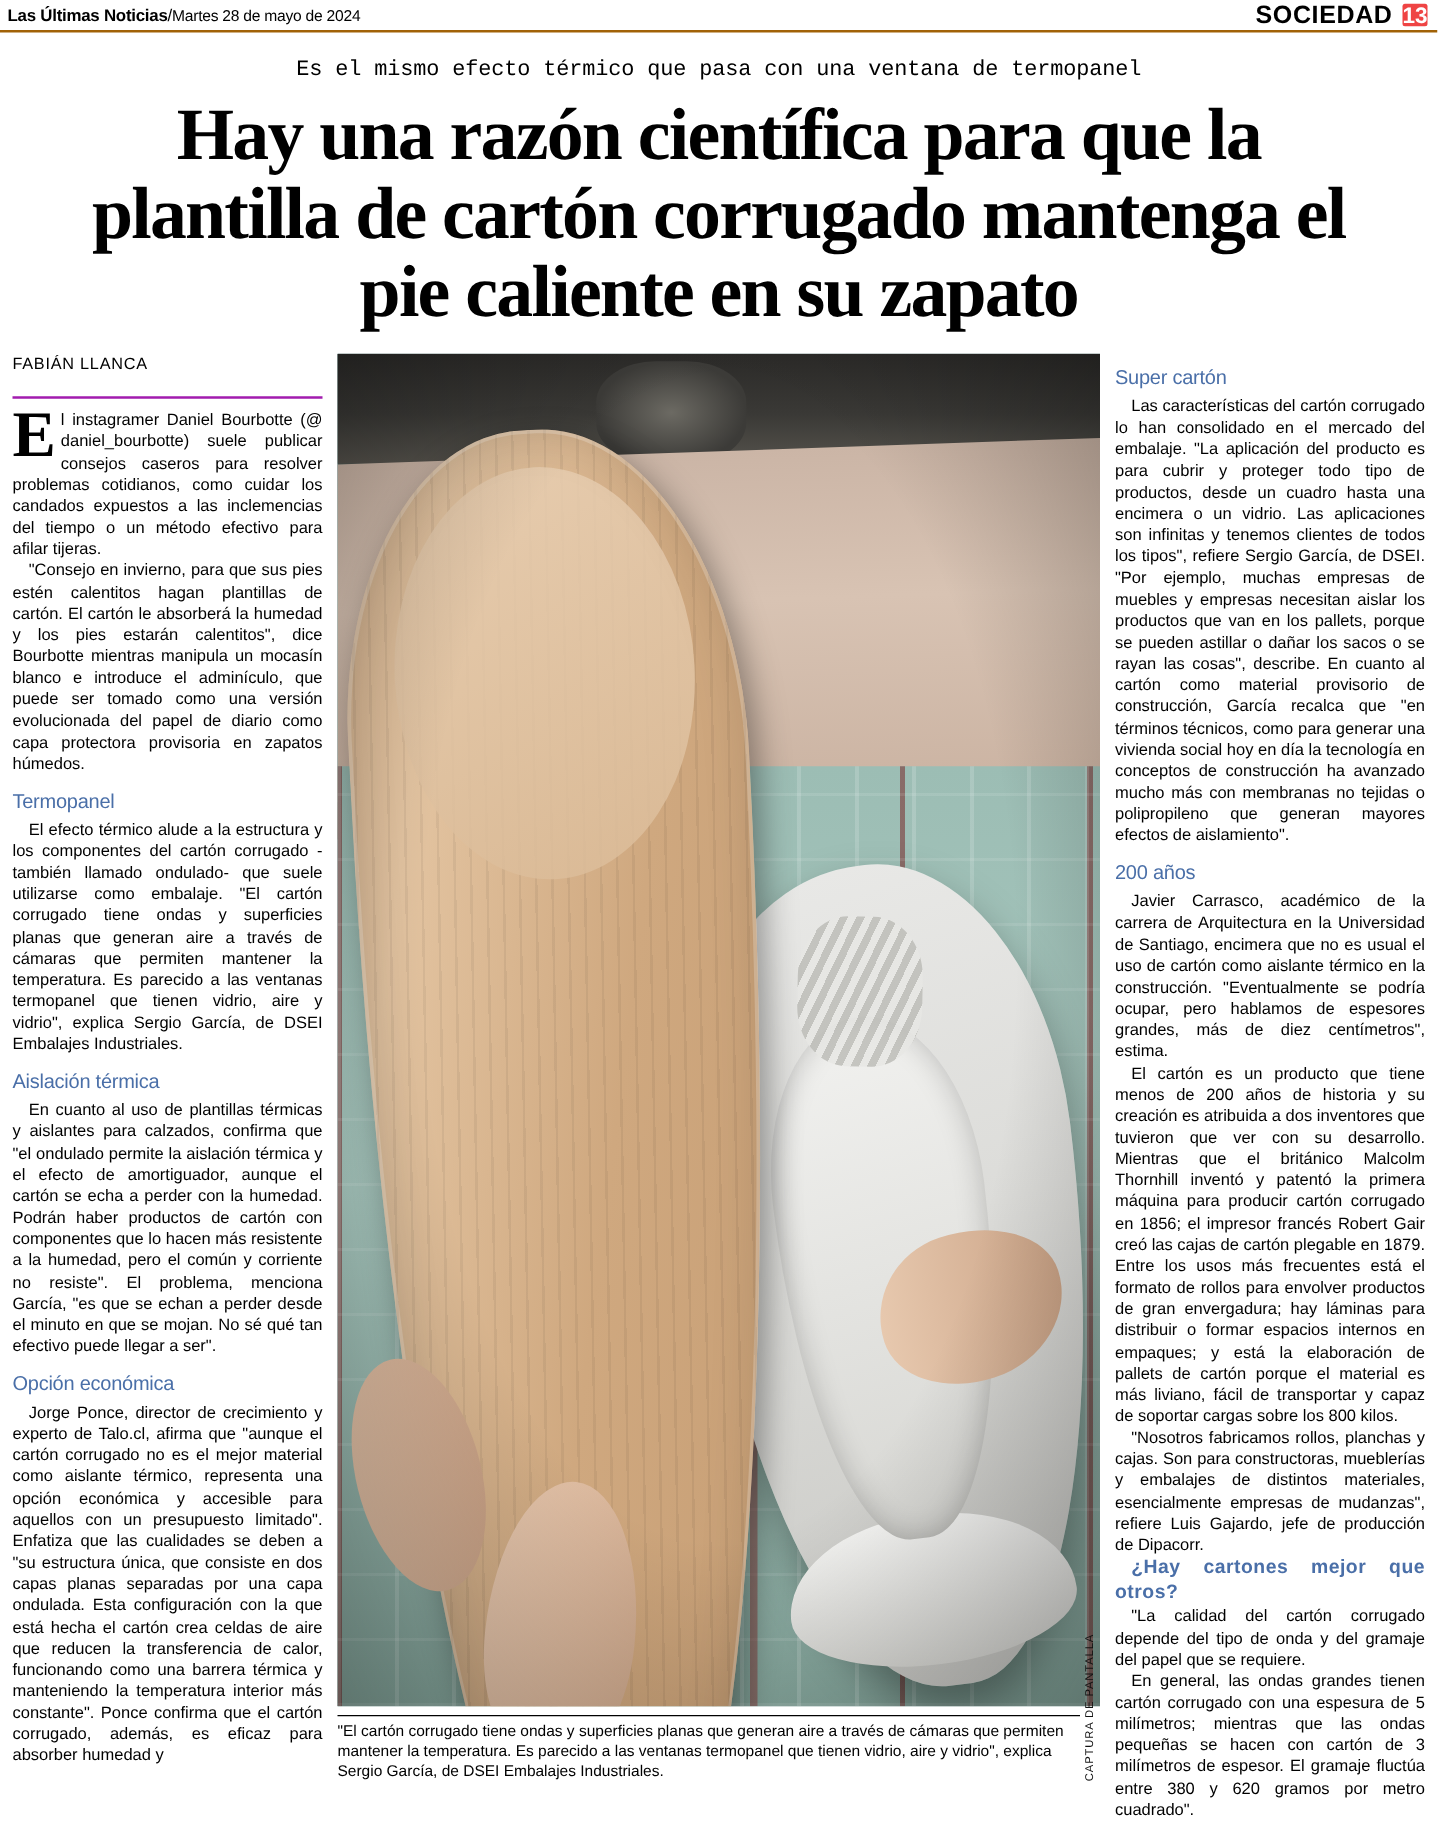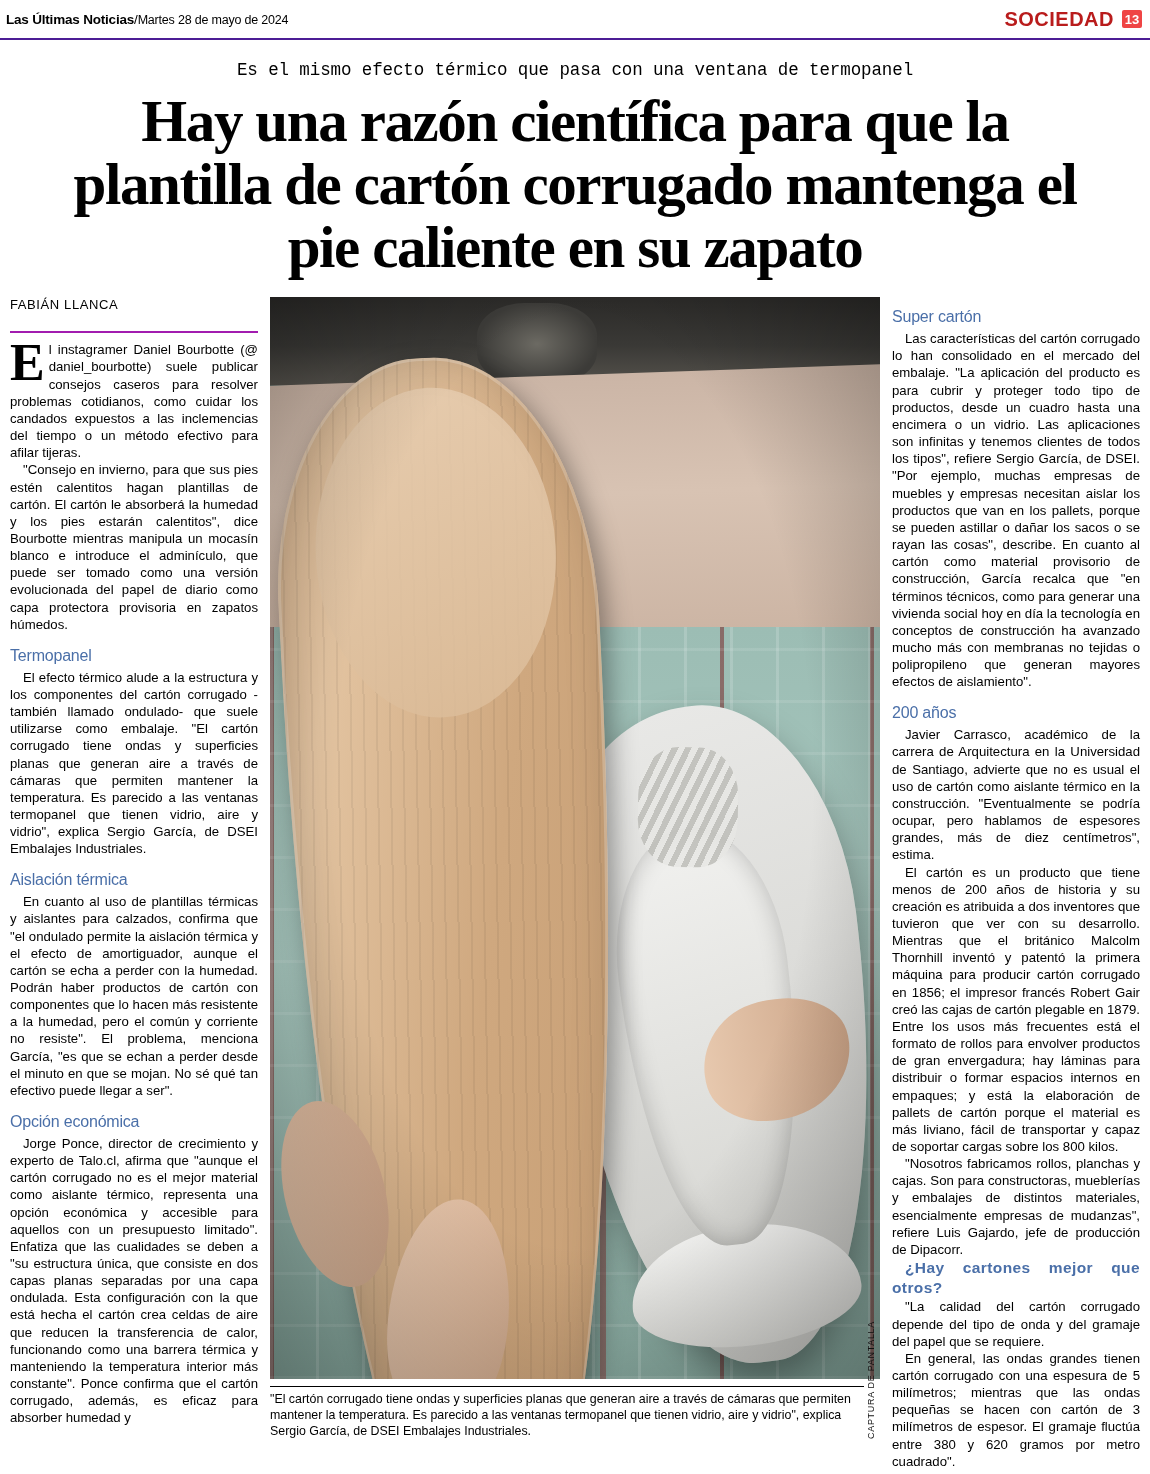--- a/index.html
+++ b/index.html
@@ -9,22 +9,22 @@
     height: 1474px;
     background: #ffffff;
     font-family: "Liberation Sans", sans-serif;
     color: #000000;
     overflow: hidden;
     position: relative;
   }
 
   
   .masthead {
-    height: 40px;
-    border-bottom: 2px solid #4c1d95;
+    height: 26px;
+    border-bottom: 2px solid #a16207;
     display: flex;
     align-items: center;
     padding: 0 8px 0 6px;
     position: relative;
   }
   .masthead-left {
     font-size: 13.5px;
     font-weight: bold;
     letter-spacing: -0.2px;
     white-space: nowrap;
@@ -34,26 +34,26 @@
   .masthead-right {
     margin-left: auto;
     display: flex;
     align-items: center;
     gap: 8px;
   }
   .section-name {
     font-size: 20px;
     font-weight: bold;
     letter-spacing: 0.5px;
-    color: #b91c1c;
+    color: #000000;
   }
   .page-num {
     background: #ef4444;
     color: #fff;
-    font-size: 13px;
+    font-size: 18px;
     font-weight: bold;
     width: 20px; height: 18px;
     display: flex; align-items: center; justify-content: center;
     border-radius: 2px;
   }
 
   
   .kicker {
     text-align: center;
     font-size: 17.5px;
@@ -354,21 +354,21 @@
       <div class="caption">"El cartón corrugado tiene ondas y superficies planas que generan aire a través de cámaras que permiten mantener la temperatura. Es parecido a las ventanas termopanel que tienen vidrio, aire y vidrio", explica Sergio García, de DSEI Embalajes Industriales.</div>
     </div>
   </div>
 
   <div class="col col-right">
 
     <h3 class="sub tight">Super cartón</h3>
     <p>Las características del cartón corrugado lo han consolidado en el mercado del embalaje. "La aplicación del producto es para cubrir y proteger todo tipo de productos, desde un cuadro hasta una encimera o un vidrio. Las aplicaciones son infinitas y tenemos clientes de todos los tipos", refiere Sergio García, de DSEI. "Por ejemplo, muchas empresas de muebles y empresas necesitan aislar los productos que van en los pallets, porque se pueden astillar o dañar los sacos o se rayan las cosas", describe. En cuanto al cartón como material provisorio de construcción, García recalca que "en términos técnicos, como para generar una vivienda social hoy en día la tecnología en conceptos de construcción ha avanzado mucho más con membranas no tejidas o polipropileno que generan mayores efectos de aislamiento".</p>
 
     <h3 class="sub">200 años</h3>
-    <p>Javier Carrasco, académico de la carrera de Arquitectura en la Universidad de Santiago, advierte que no es usual el uso de cartón como aislante térmico en la construcción. "Eventualmente se podría ocupar, pero hablamos de espesores grandes, más de diez centímetros", estima.</p>
+    <p>Javier Carrasco, académico de la carrera de Arquitectura en la Universidad de Santiago, encimera que no es usual el uso de cartón como aislante térmico en la construcción. "Eventualmente se podría ocupar, pero hablamos de espesores grandes, más de diez centímetros", estima.</p>
     <p>El cartón es un producto que tiene menos de 200 años de historia y su creación es atribuida a dos inventores que tuvieron que ver con su desarrollo. Mientras que el británico Malcolm Thornhill inventó y patentó la primera máquina para producir cartón corrugado en 1856; el impresor francés Robert Gair creó las cajas de cartón plegable en 1879. Entre los usos más frecuentes está el formato de rollos para envolver productos de gran envergadura; hay láminas para distribuir o formar espacios internos en empaques; y está la elaboración de pallets de cartón porque el material es más liviano, fácil de transportar y capaz de soportar cargas sobre los 800 kilos.</p>
     <p>"Nosotros fabricamos rollos, planchas y cajas. Son para constructoras, mueblerías y embalajes de distintos materiales, esencialmente empresas de mudanzas", refiere Luis Gajardo, jefe de producción de Dipacorr.</p>
 
     <p><span class="runin">¿Hay cartones mejor que otros?</span></p>
     <p>"La calidad del cartón corrugado depende del tipo de onda y del gramaje del papel que se requiere.</p>
     <p>En general, las ondas grandes tienen cartón corrugado con una espesura de 5 milímetros; mientras que las ondas pequeñas se hacen con cartón de 3 milímetros de espesor. El gramaje fluctúa entre 380 y 620 gramos por metro cuadrado".</p>
   </div>
 
 </div>
 

